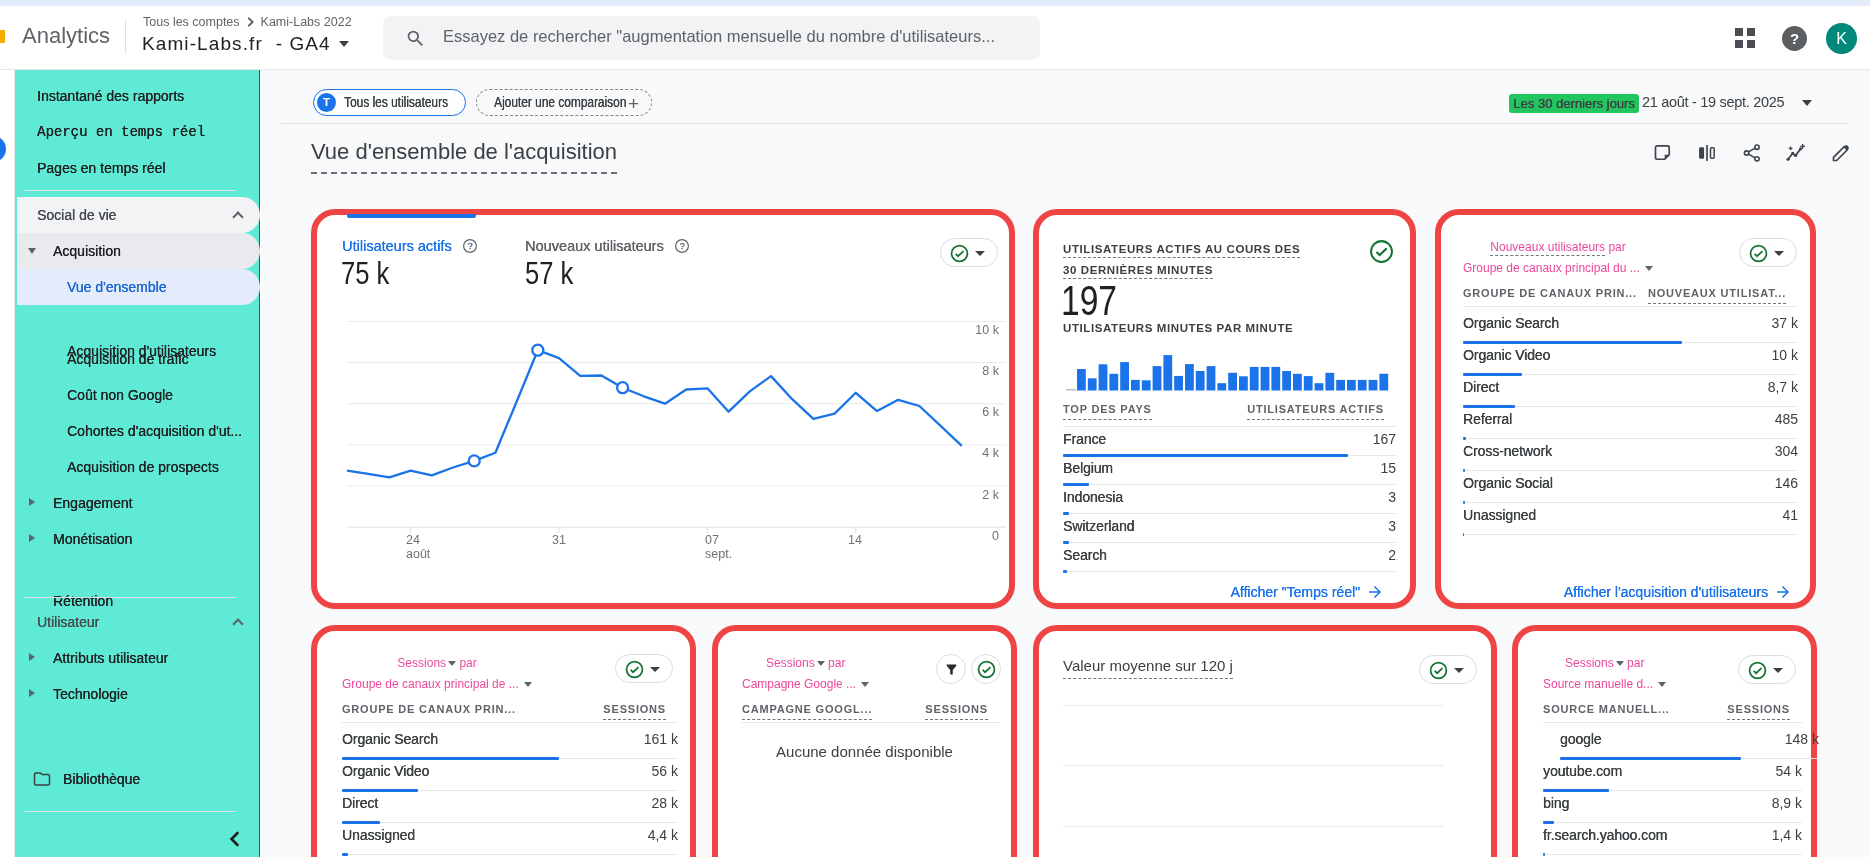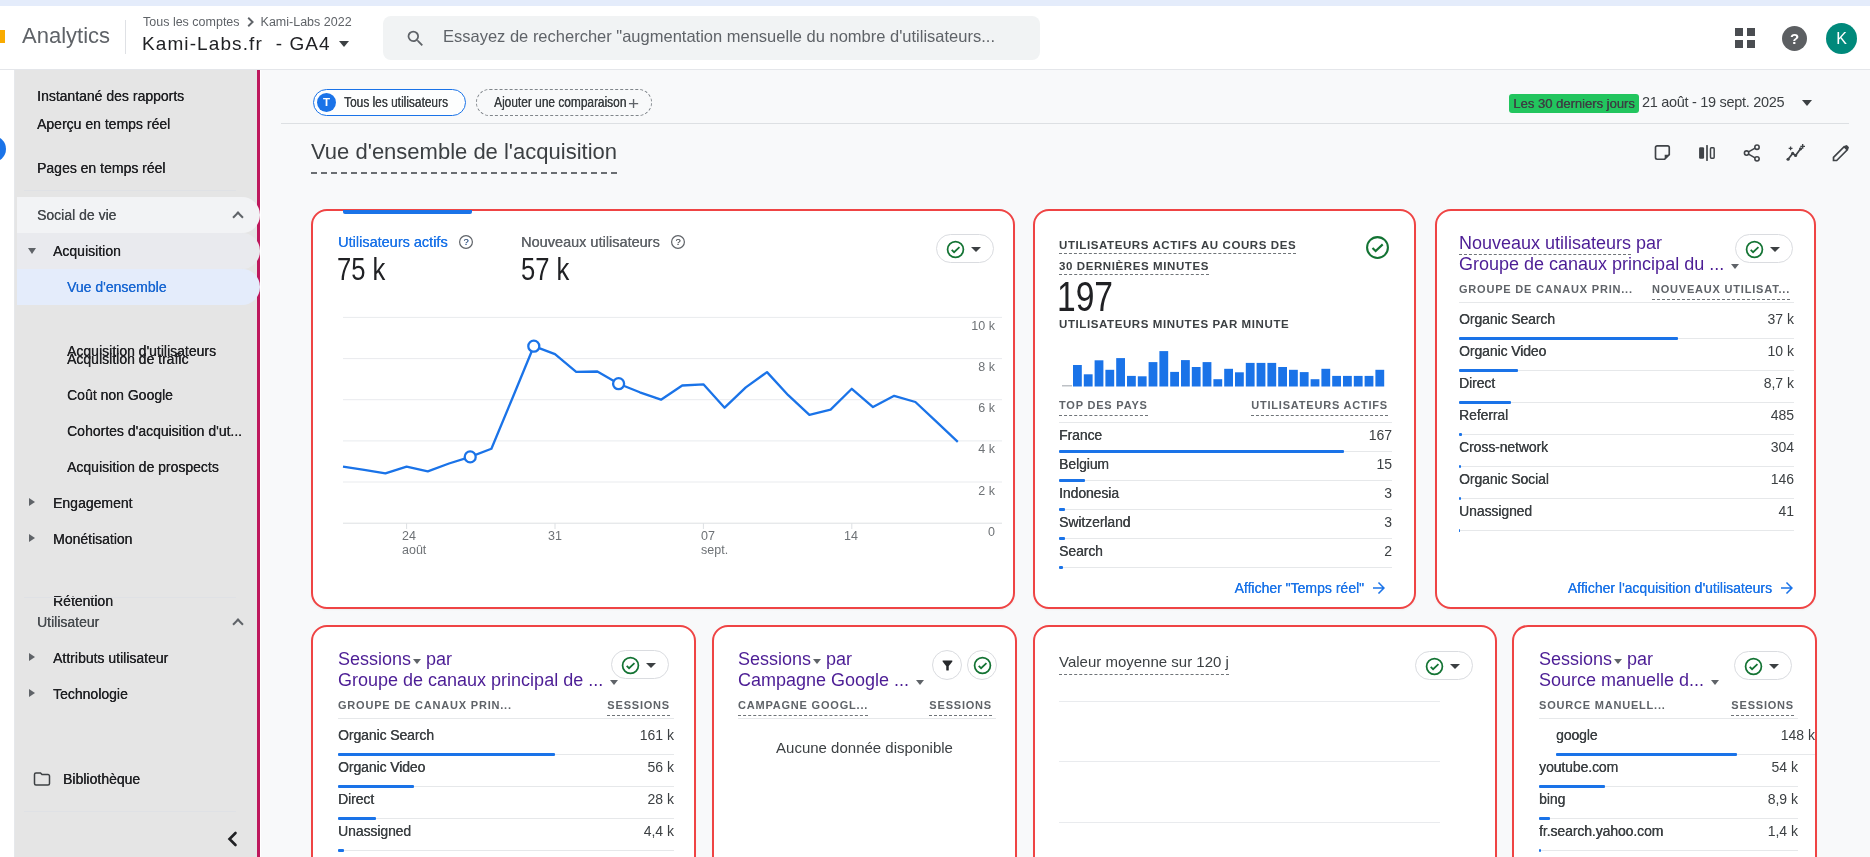--- a/index.html
+++ b/index.html
@@ -25,21 +25,21 @@
 #search .ph { position:absolute; left:60px; top:11px; font-size:16.5px; color:#5f6368; }
 #gridicon { left:1734px; top:21px; }
 #helpicon { left:1782px; top:20px; width:25px; height:25px; border-radius:50%; background:#5c5f62; color:#fff;
   font-size:15px; font-weight:700; text-align:center; line-height:25px; }
 #avatar { left:1826px; top:17px; width:31px; height:31px; border-radius:50%; background:#00897b; color:#fff;
   font-size:16px; text-align:center; line-height:31px; }
 
 
 #rail { left:0; top:70px; width:15px; height:787px; background:#fff; border-right:1px solid #e6e8eb; }
 #bluedot { left:-20px; top:66px; width:26px; height:26px; border-radius:50%; background:#1a73e8; }
-#sidebar { left:15px; top:70px; width:245px; height:787px; background:#e5e5e5; border-right:3px solid #be185d; }
+#sidebar { left:15px; top:70px; width:245px; height:787px; background:#5eead4; border-right:1px solid #be185d; }
 .nav-item { position:absolute; left:0; width:243px; height:36px; font-size:14px; color:#202124; font-weight:500;
   line-height:36px; text-shadow:.25px 0 0 currentColor; }
 .nav-item .lbl1 { margin-left:22px; }
 .nav-item .lbl2 { margin-left:38px; }
 .nav-item .lbl3 { margin-left:52px; }
 .nav-sec { color:#464a4e; font-weight:500; }
 .nav-div { position:absolute; left:9px; width:212px; height:1px; background:#dfe1e5; }
 .tri-down { position:absolute; left:13px; top:15px; width:0; height:0; border-left:4.5px solid transparent;
   border-right:4.5px solid transparent; border-top:6px solid #5f6368; }
 .tri-right { position:absolute; left:14px; top:13px; width:0; height:0; border-top:4.5px solid transparent;
@@ -71,36 +71,36 @@
 .drdate { position:absolute; left:1381px; top:24px; font-size:14.5px; color:#3c4043; letter-spacing:-.3px; white-space:nowrap; }
 .drcaret { position:absolute; left:1541px; top:30px; width:0; height:0; border-left:5px solid transparent;
   border-right:5px solid transparent; border-top:6px solid #3c4043; }
 #chipdiv { position:absolute; left:20px; top:53px; width:1568px; height:1px; background:#dde0e3; }
 #rtitle { position:absolute; left:50px; top:69px; font-size:22px; color:#3c4043;
   border-bottom:2px dashed #6a6e72; padding-bottom:7px; }
 #actionicons { position:absolute; left:1372px; top:73px; }
 #actionicons svg { margin-left:20px; vertical-align:top; }
 
 
-.card { position:absolute; background:#fff; border:2px solid #ef4444; border-radius:16px; box-shadow:0 1px 2px rgba(60,64,67,.06); }
+.card { position:absolute; background:#fff; border:6px solid #ef4444; border-radius:24px; box-shadow:0 1px 2px rgba(60,64,67,.06); }
 #cardA { left:50px; top:139px; width:704px; height:400px; }
 #cardB { left:772px; top:139px; width:383px; height:400px; }
 #cardC { left:1174px; top:139px; width:381px; height:400px; }
 #cardD { left:50px; top:555px; width:385px; height:330px; }
 #cardE { left:451px; top:555px; width:305px; height:330px; }
 #cardF { left:772px; top:555px; width:464px; height:330px; }
 #cardG { left:1251px; top:555px; width:305px; height:330px; }
 
 .pill { position:absolute; width:58px; height:29px; border:1px solid #dadce0; border-radius:15px; background:#fff; }
 .pill svg.chk { position:absolute; left:9px; top:5px; }
 .pill .pcaret { position:absolute; right:12px; top:12px; width:0; height:0; border-left:5px solid transparent;
   border-right:5px solid transparent; border-top:5.5px solid #3c4043; }
 .circbtn { position:absolute; width:30px; height:30px; border:1px solid #dadce0; border-radius:50%; background:#fff; }
 
-.ctitle { font-size:18px; color:#4c1d95; line-height:21px; }
+.ctitle { font-size:12px; color:#ec4899; line-height:21px;text-align:center; }
 .ctitle .dashu { border-bottom:1px dashed #6f7478; padding-bottom:1px; }
 .tcaret { display:inline-block; width:0; height:0; border-left:4.5px solid transparent; border-right:4.5px solid transparent;
   border-top:5px solid #5f6368; vertical-align:1px; margin-left:2px; }
 .thead { position:absolute; font-size:11px; font-weight:700; color:#5f6368; letter-spacing:.8px; }
 .thead .dashu { border-bottom:1px dashed #6f7478; padding-bottom:4px; }
 .hdiv { position:absolute; height:1px; background:#e6e8ea; }
 .trow { position:absolute; font-size:14px; color:#3c4043; }
 .trow .lab { position:absolute; left:0; top:4px; font-weight:500; letter-spacing:-.1px; text-shadow:.3px 0 0 currentColor; }
 .trow .val { position:absolute; right:0; top:4px; }
 .trow .track { position:absolute; left:0; bottom:0; width:100%; height:1px; background:#e6e8ea; }
@@ -137,21 +137,21 @@
     </svg>
     <div id="helpicon" class="abs">?</div>
     <div id="avatar" class="abs">K</div>
   </div>
 
   <div id="rail" class="abs">
       <div id="bluedot" class="abs"></div>
     </div>
   <div id="sidebar" class="abs">
     <div class="nav-item" style="top:8px;"><span class="lbl1">Instantané des rapports</span></div>
-    <div class="nav-item" style="top:36px;"><span class="lbl1">Aperçu en temps réel</span></div>
+    <div class="nav-item" style="top:44px;font-family:Liberation Mono, monospace;"><span class="lbl1">Aperçu en temps réel</span></div>
     <div class="nav-item" style="top:80px;"><span class="lbl1">Pages en temps réel</span></div>
     <div class="nav-div" style="top:120px;"></div>
     <div id="cycle-pill"></div>
     <div id="acq-pill"></div>
     <div id="vue-pill"></div>
     <div class="nav-item nav-sec" style="top:127px;"><span class="lbl1">Social de vie</span><span class="chev-up"></span></div>
     <div class="nav-item" style="top:163px;"><span class="tri-down"></span><span class="lbl2">Acquisition</span></div>
     <div class="nav-item" style="top:199px; color:#1967d2;"><span class="lbl3">Vue d'ensemble</span></div>
     <div class="nav-item" style="top:235px;margin-top:28px;"><span class="lbl3">Acquisition d'utilisateurs</span></div>
     <div class="nav-item" style="top:271px;"><span class="lbl3">Acquisition de trafic</span></div>

